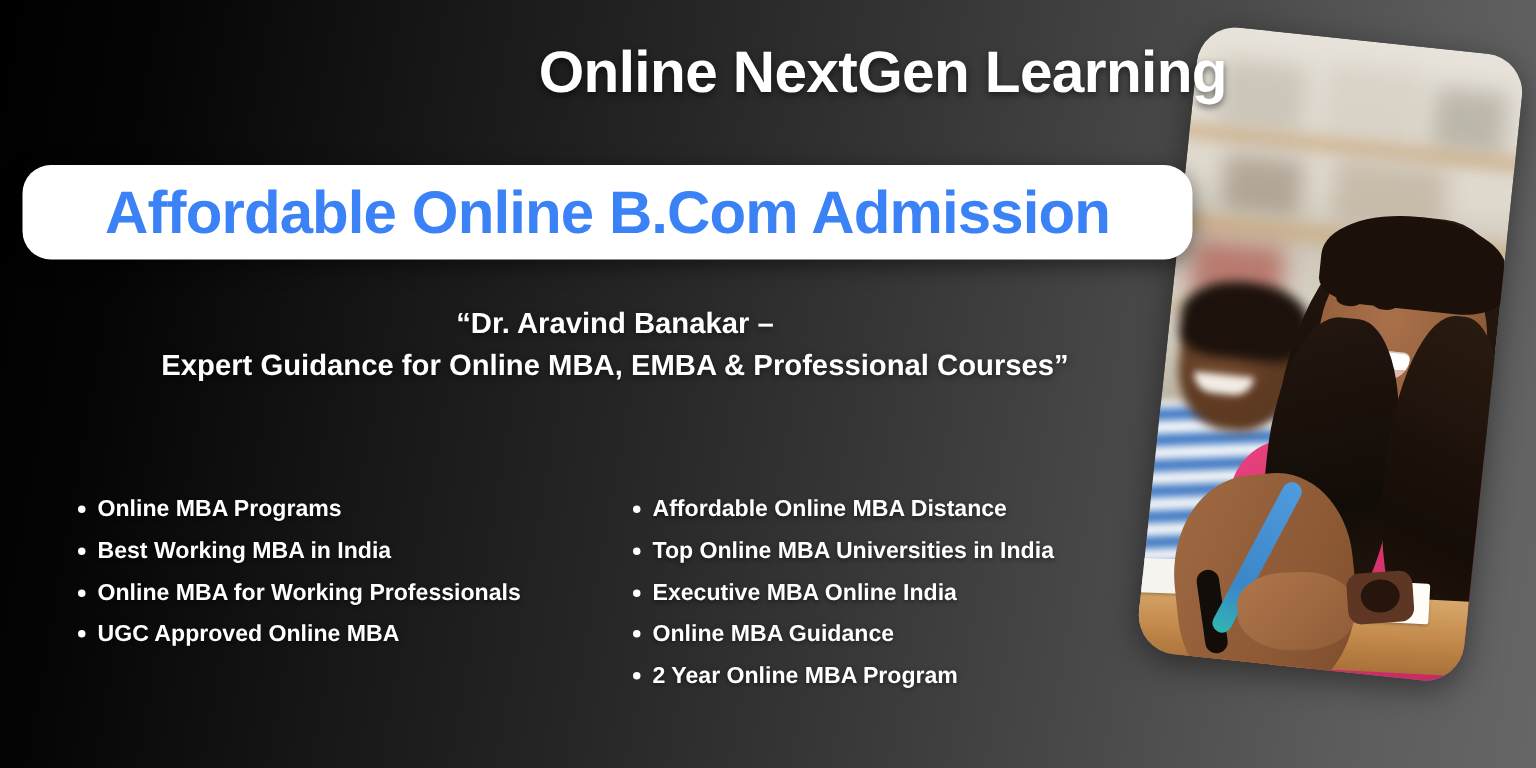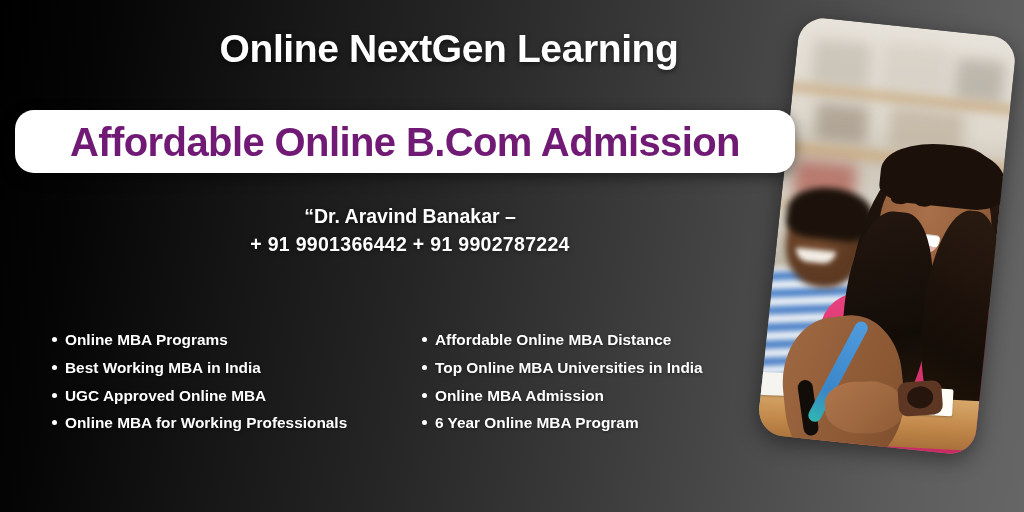--- a/index.html
+++ b/index.html
@@ -291,44 +291,43 @@
     background: linear-gradient(180deg, #4e9bdd 0%, #3b86c9 70%, #2fb7b0 100%);
     transform: rotate(22deg);
   }
 
   
   #title {
     position: absolute;
     left: 0;
     top: 27px;
     width: 818px;
-    text-align: center;
+    text-align: right;
     color: #ffffff;
     font-size: 39px;
     font-weight: bold;
     letter-spacing: -.4px;
     text-shadow: 0 2px 5px rgba(0,0,0,.55);
-    margin-left: 40px;
   }
 
   #headline-banner {
     position: absolute;
     left: 15px;
     top: 110px;
     width: 780px;
     height: 63px;
     background: #ffffff;
     border-radius: 19px;
     box-shadow: 0 4px 14px rgba(0,0,0,.5);
     display: flex;
     align-items: center;
     justify-content: center;
   }
   #headline {
-    color: #701a75;
+    color: #3b82f6;
     font-size: 40px;
     font-weight: bold;
     letter-spacing: -.6px;
     line-height: 1;
     white-space: nowrap;
   }
 
   #quote-block {
     position: absolute;
     left: 0;
@@ -423,31 +422,32 @@
   </div>
 
   <div id="title">Online NextGen Learning</div>
 
   <div id="headline-banner">
     <span id="headline">Affordable Online B.Com Admission</span>
   </div>
 
   <div id="quote-block">
     <span class="ln">“Dr. Aravind Banakar –</span>
-    <span class="ln phones">+ 91 9901366442  + 91 9902787224</span>
+    <span class="ln">Expert Guidance for Online MBA, EMBA &amp; Professional Courses”</span>
   </div>
 
   <div id="bullets">
     <div class="bcol" id="bcol-left">
         <div class="bullet-item">Online MBA Programs</div>
         <div class="bullet-item">Best Working MBA in India</div>
+        <div class="bullet-item">Online MBA for Working Professionals</div>
         <div class="bullet-item">UGC Approved Online MBA</div>
-        <div class="bullet-item">Online MBA for Working Professionals</div>
       </div>
     <div class="bcol" id="bcol-right">
         <div class="bullet-item">Affordable Online MBA Distance</div>
         <div class="bullet-item">Top Online MBA Universities in India</div>
-        <div class="bullet-item">Online MBA Admission</div>
-        <div class="bullet-item">6 Year Online MBA Program</div>
+        <div class="bullet-item">Executive MBA Online India</div>
+        <div class="bullet-item">Online MBA Guidance</div>
+        <div class="bullet-item">2 Year Online MBA Program</div>
       </div>
   </div>
 
 </div>
 
 </body></html>

